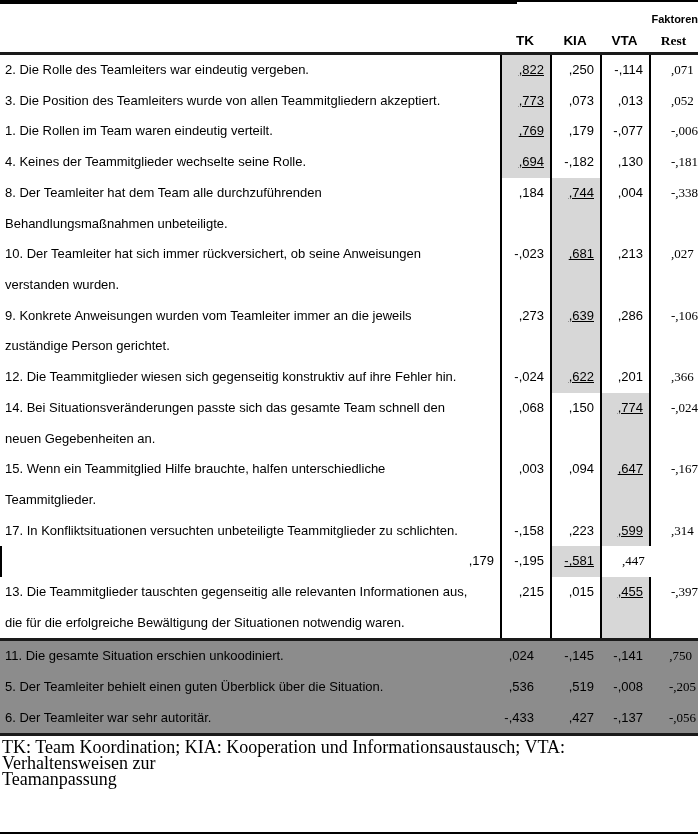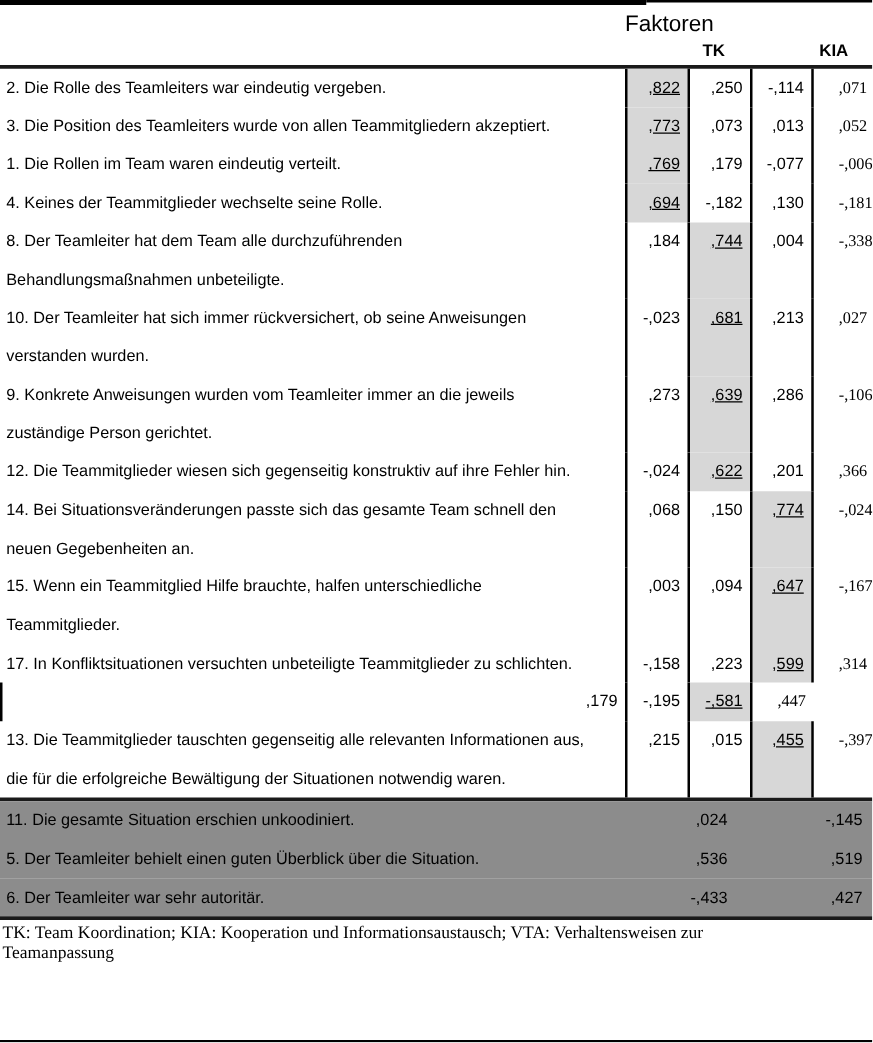--- a/index.html
+++ b/index.html
@@ -19,26 +19,26 @@
     --rule:#1a1a1a;
   }
   .topbar-left  { position:absolute; top:0; left:0; width:517px; height:4px; background:#000; }
   .topbar-right { position:absolute; top:0; left:517px; right:0; height:2px; background:#000; }
 
   .grid { display:grid; grid-template-columns:500px 50px 50px 49px 49px; }
 
   .hdr1 { height:28px; }
   .group-label {
     grid-column:2 / 6;
-    text-align:left;
-    font-weight:normal;
-    font-size:18px;
+    text-align:right;
+    font-weight:bold;
+    font-size:11px;
     line-height:30px;
   }
-  .hdr2 { height:20px;gap:46px; }
+  .hdr2 { height:20px; }
   .col-h {
     text-align:center;
     font-weight:bold;
     font-size:13.5px;
     line-height:18px;
   }
   .serif { font-family:"Liberation Serif", serif; }
 
   .rule  { width:698px; background:var(--rule); }
   .r3 { height:3px; }
@@ -62,28 +62,28 @@
     line-height:var(--lh);
     box-sizing:border-box;
   }
   .row .val.rest { font-family:"Liberation Serif", serif;padding-left:20px; }
 
   
   .row.light .val { border-left:2px solid #000; }
   .row.light .val.hl { background:var(--light);text-decoration:underline; }
 
   
-  .row.dark { background:var(--dark);gap:48px; }
+  .row.dark { background:var(--dark); }
   .row.dark .stmt .line { height:var(--dlh); line-height:var(--dlh); }
   .row.dark .val { line-height:var(--dlh); }
   .row.dark .val.tk { padding-right:16px; }
 
   .footnote {
     font-family:"Liberation Serif", serif;
-    font-size:14px;
+    font-size:18px;
     line-height:16px;
     padding:3px 4px 0 2px;
   }
 </style>
 </head>
 <body>
 
 <div class="page" style="--light: #d7d7d7; --dark: #8c8c8c; --rule: #1a1a1a;">
   <div class="topbar-left"></div>
   <div class="topbar-right"></div>

